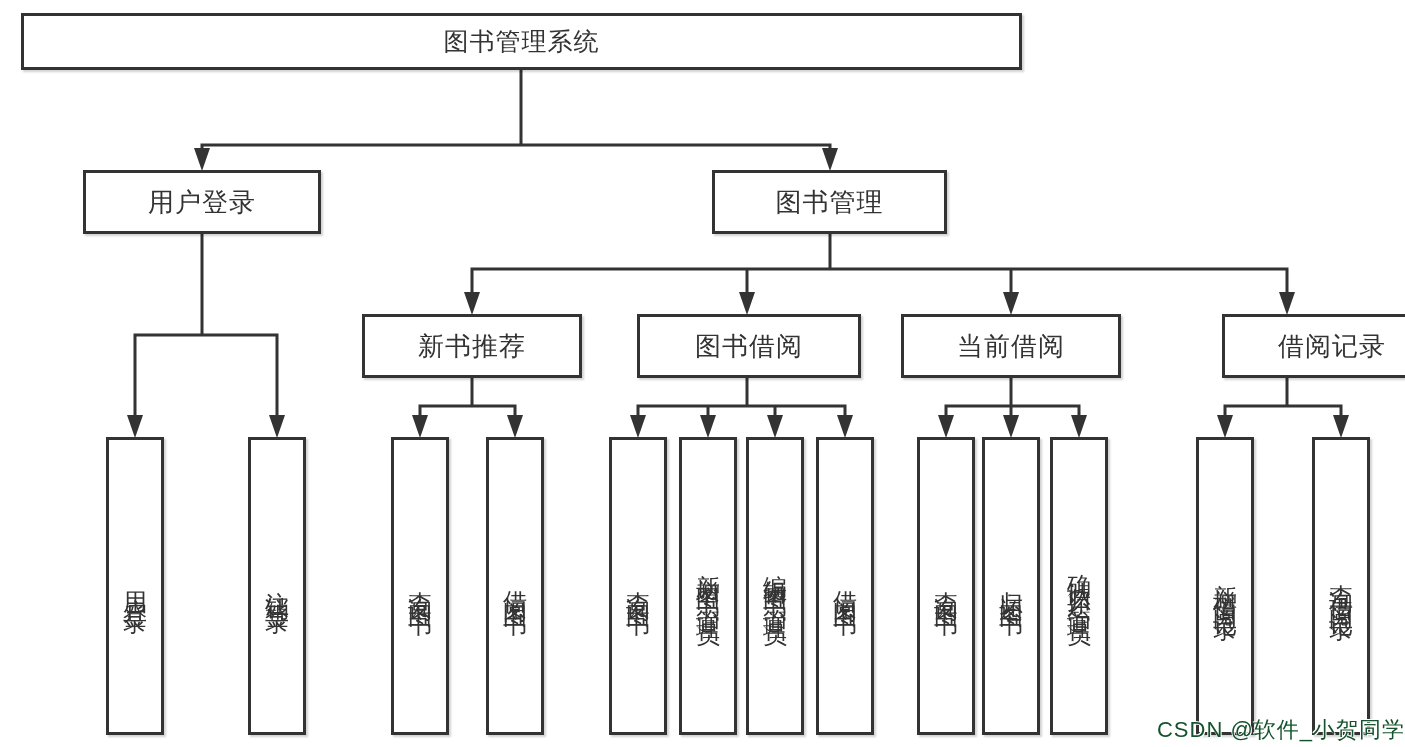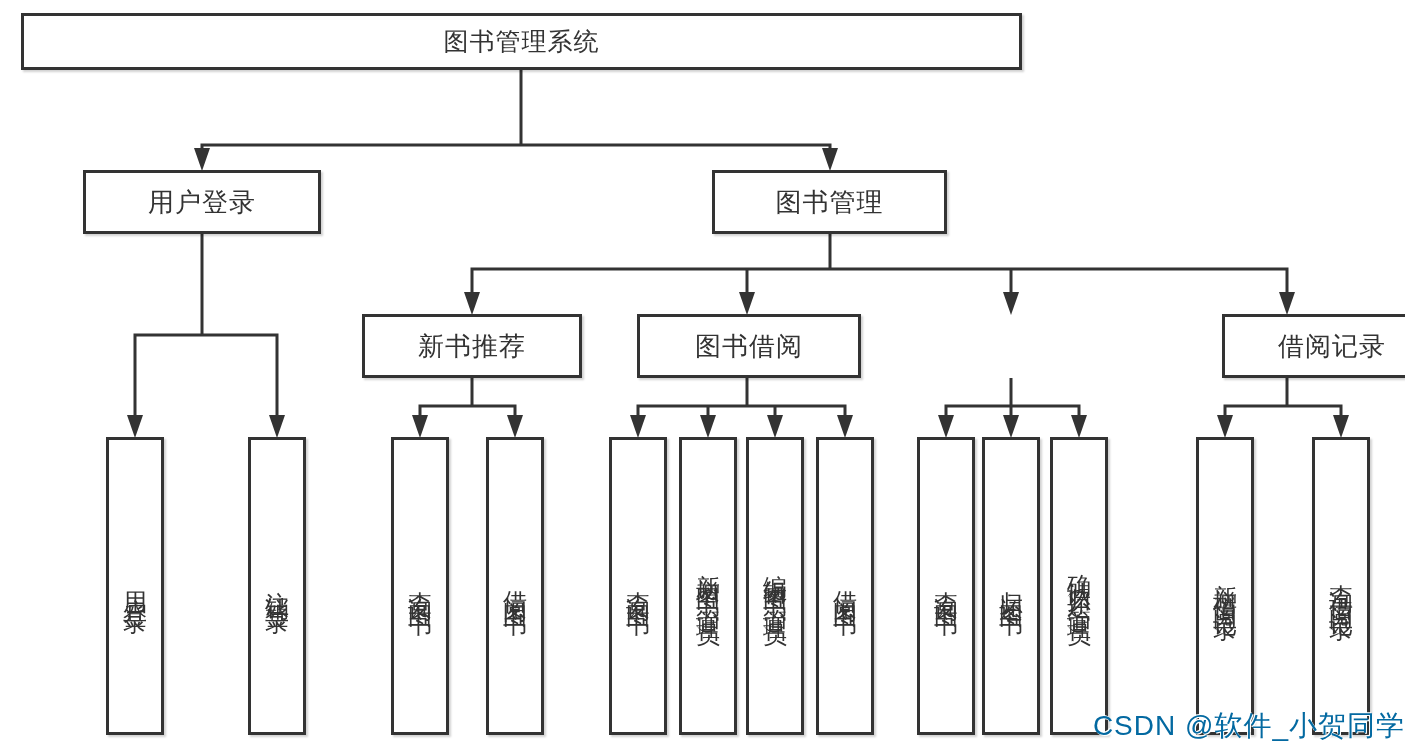--- a/index.html
+++ b/index.html
@@ -51,23 +51,23 @@
     text-orientation: mixed;
     font-size: 24px;
     letter-spacing: 7px;
     line-height: 1;
     color: #333333;
   }
   .watermark {
     position: absolute;
     right: 12px;
     bottom: 2px;
-    font-size: 28px;
+    font-size: 22px;
     letter-spacing: 1px;
-    color: #0369a1;
+    color: #14532d;
     text-shadow: 1px 1px 0 #ffffff, -1px -1px 0 #ffffff;
     white-space: nowrap;
   }
 </style>
 </head>
 <body>
 
 <div class="stage">
 
   <svg class="connectors" width="1405" height="747" viewBox="0 0 1405 747">
@@ -131,20 +131,23 @@
   <div class="node h-node" style="left:712px; top:170px; width:235px; height:64px;">
     <span>图书管理</span>
   </div>
 
   <div class="node h-node" style="left:362px; top:314px; width:220px; height:64px;font-family:Liberation Mono, monospace;">
     <span>新书推荐</span>
   </div>
   <div class="node h-node" style="left:637px; top:314px; width:224px; height:64px;">
     <span>图书借阅</span>
   </div>
+  <div class="node h-node" style="left:901px; top:314px; width:220px; height:64px;">
+    <span>当前借阅</span>
+  </div>
   <div class="node h-node" style="left:1222px; top:314px; width:220px; height:64px;">
     <span>借阅记录</span>
   </div>
 
   <div class="node leaf" style="left:106px;">
     <span>用户登录</span>
   </div>
   <div class="node leaf" style="left:248px;">
     <span>注销登录</span>
   </div>

